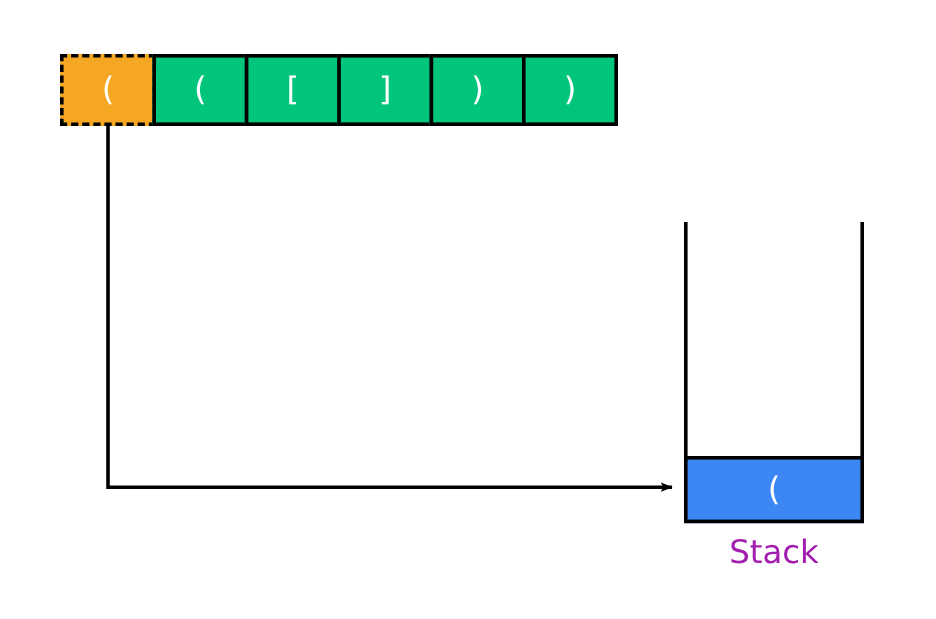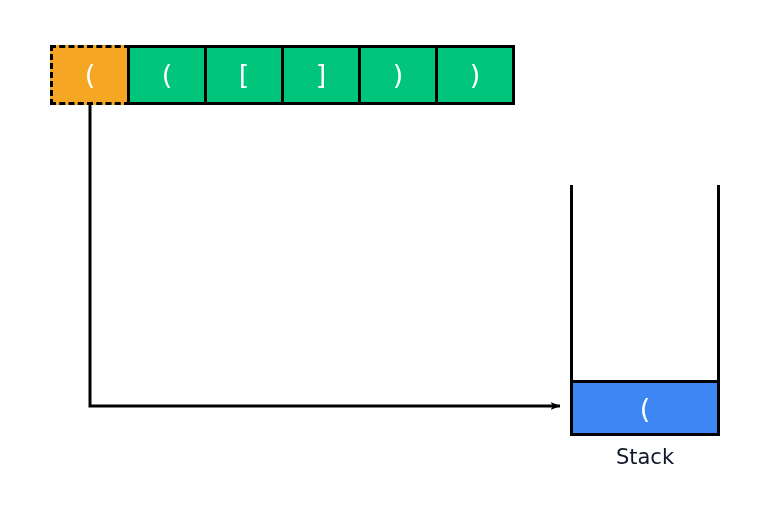--- a/index.html
+++ b/index.html
@@ -83,22 +83,22 @@
     font-size: 27px;
     font-family: "DejaVu Sans", sans-serif;
     line-height: 1;
   }
   .stack-label {
     position: absolute;
     left: 570px;
     top: 445px;
     width: 150px;
     text-align: center;
-    font-size: 21px;
-    color: #0f172a;
+    font-size: 27px;
+    color: #a21caf;
     font-family: "DejaVu Sans", sans-serif;
   }
 </style>
 </head>
 <body>
 
 <svg id="canvas" viewBox="0 0 780 516" xmlns="http://www.w3.org/2000/svg">
   <defs>
     <marker id="arrowhead" markerWidth="10" markerHeight="8" refX="9.5" refY="4" orient="auto" markerUnits="userSpaceOnUse">
       <path d="M0,0 L10,4 L0,8 L2.4,4 Z" fill="#000000"></path>

